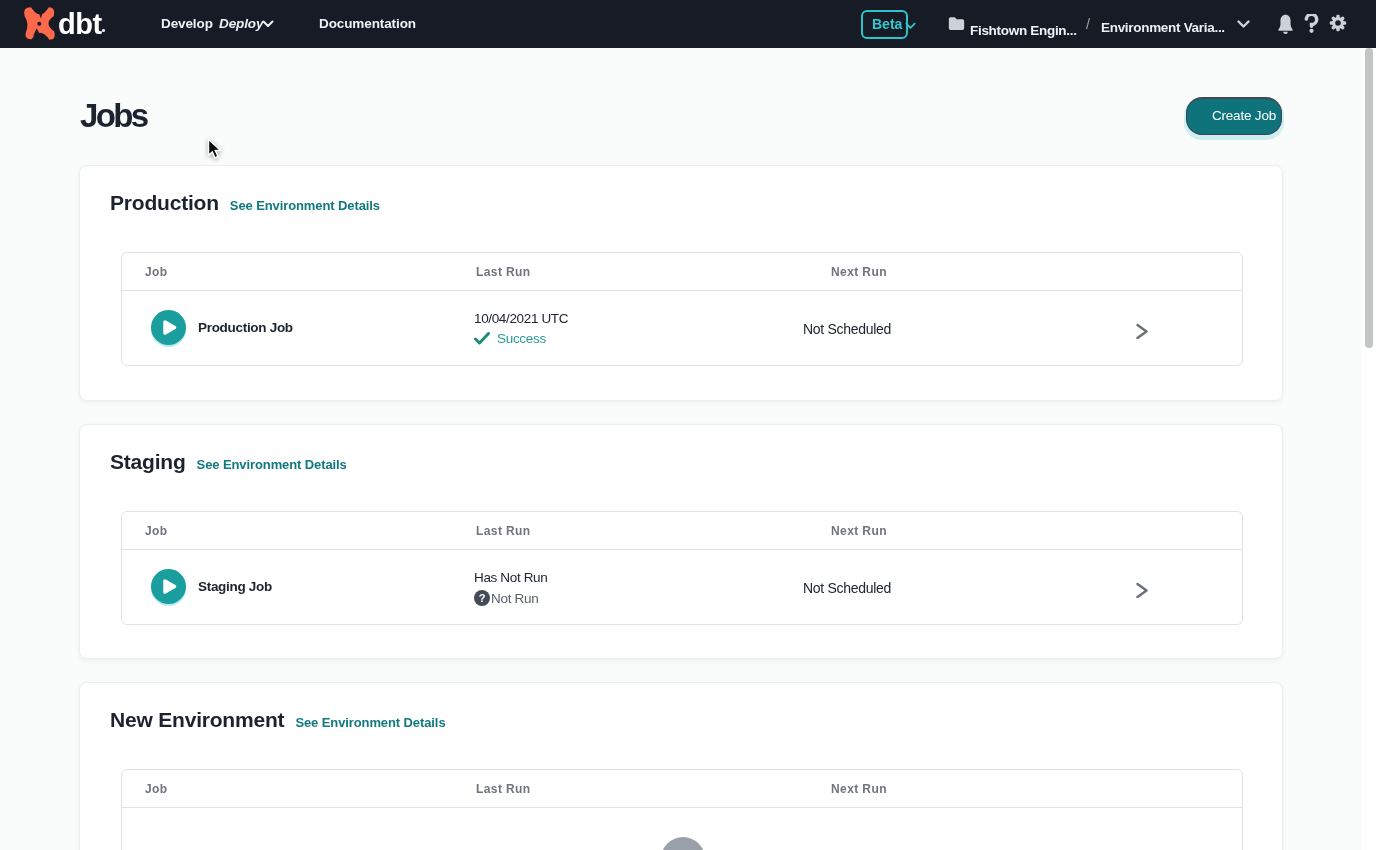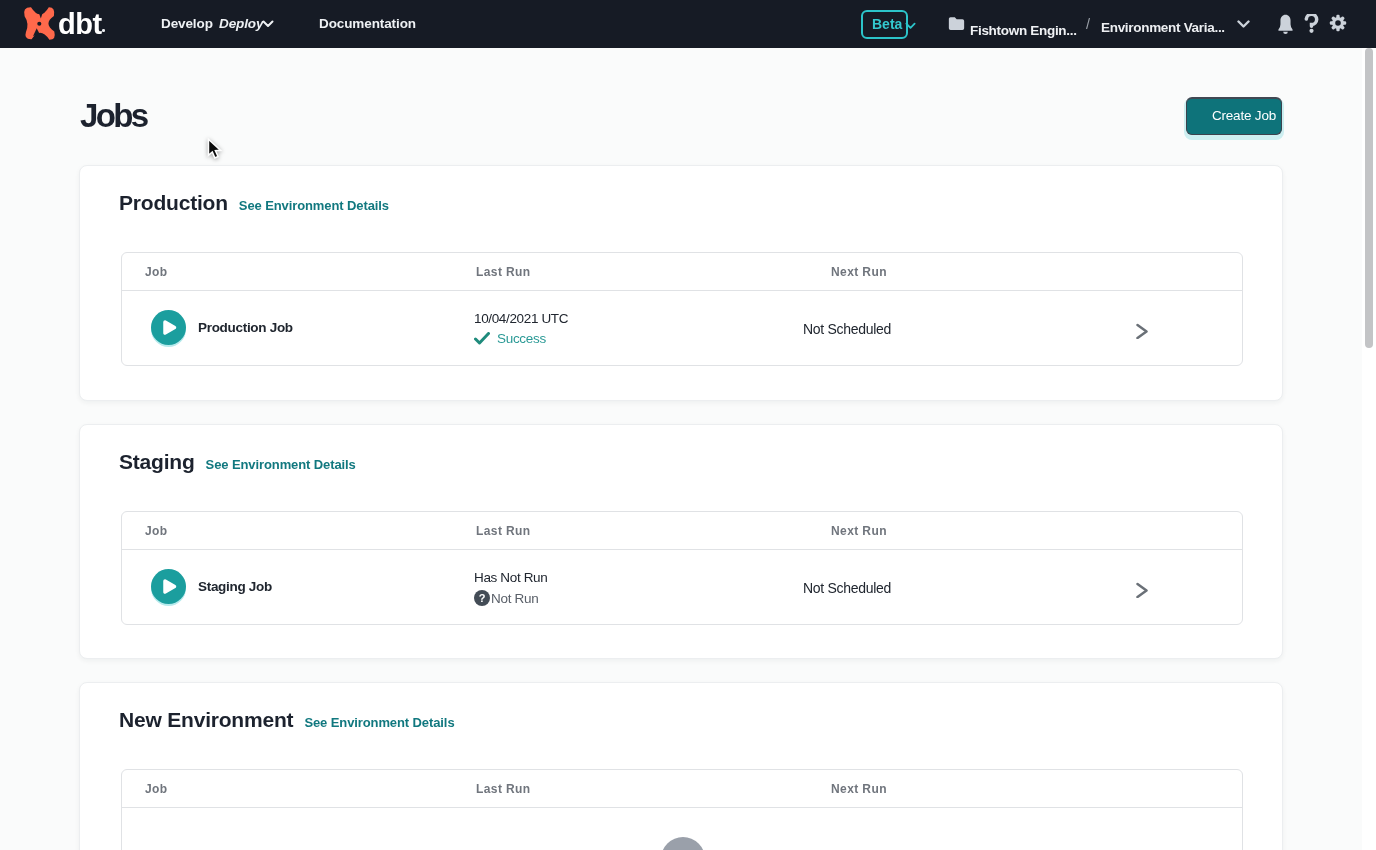--- a/index.html
+++ b/index.html
@@ -22,27 +22,27 @@
 .crumb1 { left:970px; top:23px; color:#f0f2f5; font-size:13.5px; font-weight:700; letter-spacing:-0.3px; }
 .crumb-sep { left:1086px; top:16px; color:#9aa0a8; font-size:14.5px; }
 .crumb2 { left:1101px; top:20px; color:#eceef1; font-size:13.5px; font-weight:700; letter-spacing:-0.3px; }
 
 
 .sb-track { position:absolute; right:0; top:48px; width:14px; height:802px; background:#ffffff; z-index:9; }
 .sb-thumb { position:absolute; right:3px; top:48px; width:8px; height:300px; background:#c3c4c6; border-radius:4px; z-index:10; }
 
 
 .page-title { position:absolute; left:80px; top:97px; font-size:33px; font-weight:700; color:#1c222e; letter-spacing:-2.6px; }
-.btn-create { position:absolute; left:1186px; top:97px; width:96px; height:38px; background:#0e737a; border:1.5px solid #3c434e; border-top:2px solid #414853; border-radius:6px; color:#ffffff; font-size:13.5px; letter-spacing:-0.2px; text-align:center; line-height:34px; box-shadow:0 3px 0 2px #cdeff1;padding-left:20px; }
+.btn-create { position:absolute; left:1186px; top:97px; width:96px; height:38px; background:#0e737a; border:1.5px solid #3c434e; border-top:2px solid #414853; border-radius:16px; color:#ffffff; font-size:13.5px; letter-spacing:-0.2px; text-align:center; line-height:34px; box-shadow:0 3px 0 2px #cdeff1;padding-left:20px; }
 
 .card { position:absolute; left:79px; width:1204px; background:#ffffff; border:1px solid #eceef0; border-radius:8px; box-shadow:0 2px 5px rgba(20,30,40,0.05); }
 .c1 { top:165px; height:236px; }
 .c2 { top:424px; height:235px; }
 .c3 { top:682px; height:236px; }
-.card-head { position:absolute; left:39px; top:25px; display:flex; align-items:baseline; }
+.card-head { position:absolute; left:30px; top:25px; display:flex; align-items:baseline; }
 .card-title { font-size:21px; font-weight:700; color:#1c222e; letter-spacing:-0.2px; }
 .card-link { margin-left:11px; font-size:13px; font-weight:700; color:#11787f; letter-spacing:-0.1px; }
 
 .tbl { position:absolute; left:41px; top:86px; width:1122px; border:1px solid #e0e2e5; border-radius:6px; background:#fff; }
 .thead { height:38px; border-bottom:1px solid #e0e2e5; position:relative; }
 .th { position:absolute; top:12px; font-size:12px; font-weight:700; color:#70757d; letter-spacing:0.4px; }
 .th1 { left:23px; } .th2 { left:354px; } .th3 { left:709px; }
 .trow { height:74px; position:relative; }
 .play { position:absolute; left:29px; top:19px; filter:drop-shadow(0 2px 0.5px rgba(178,233,235,0.95)); }
 .jobname { position:absolute; left:76px; top:29px; font-size:13.5px; font-weight:700; color:#20262f; letter-spacing:-0.3px; }

